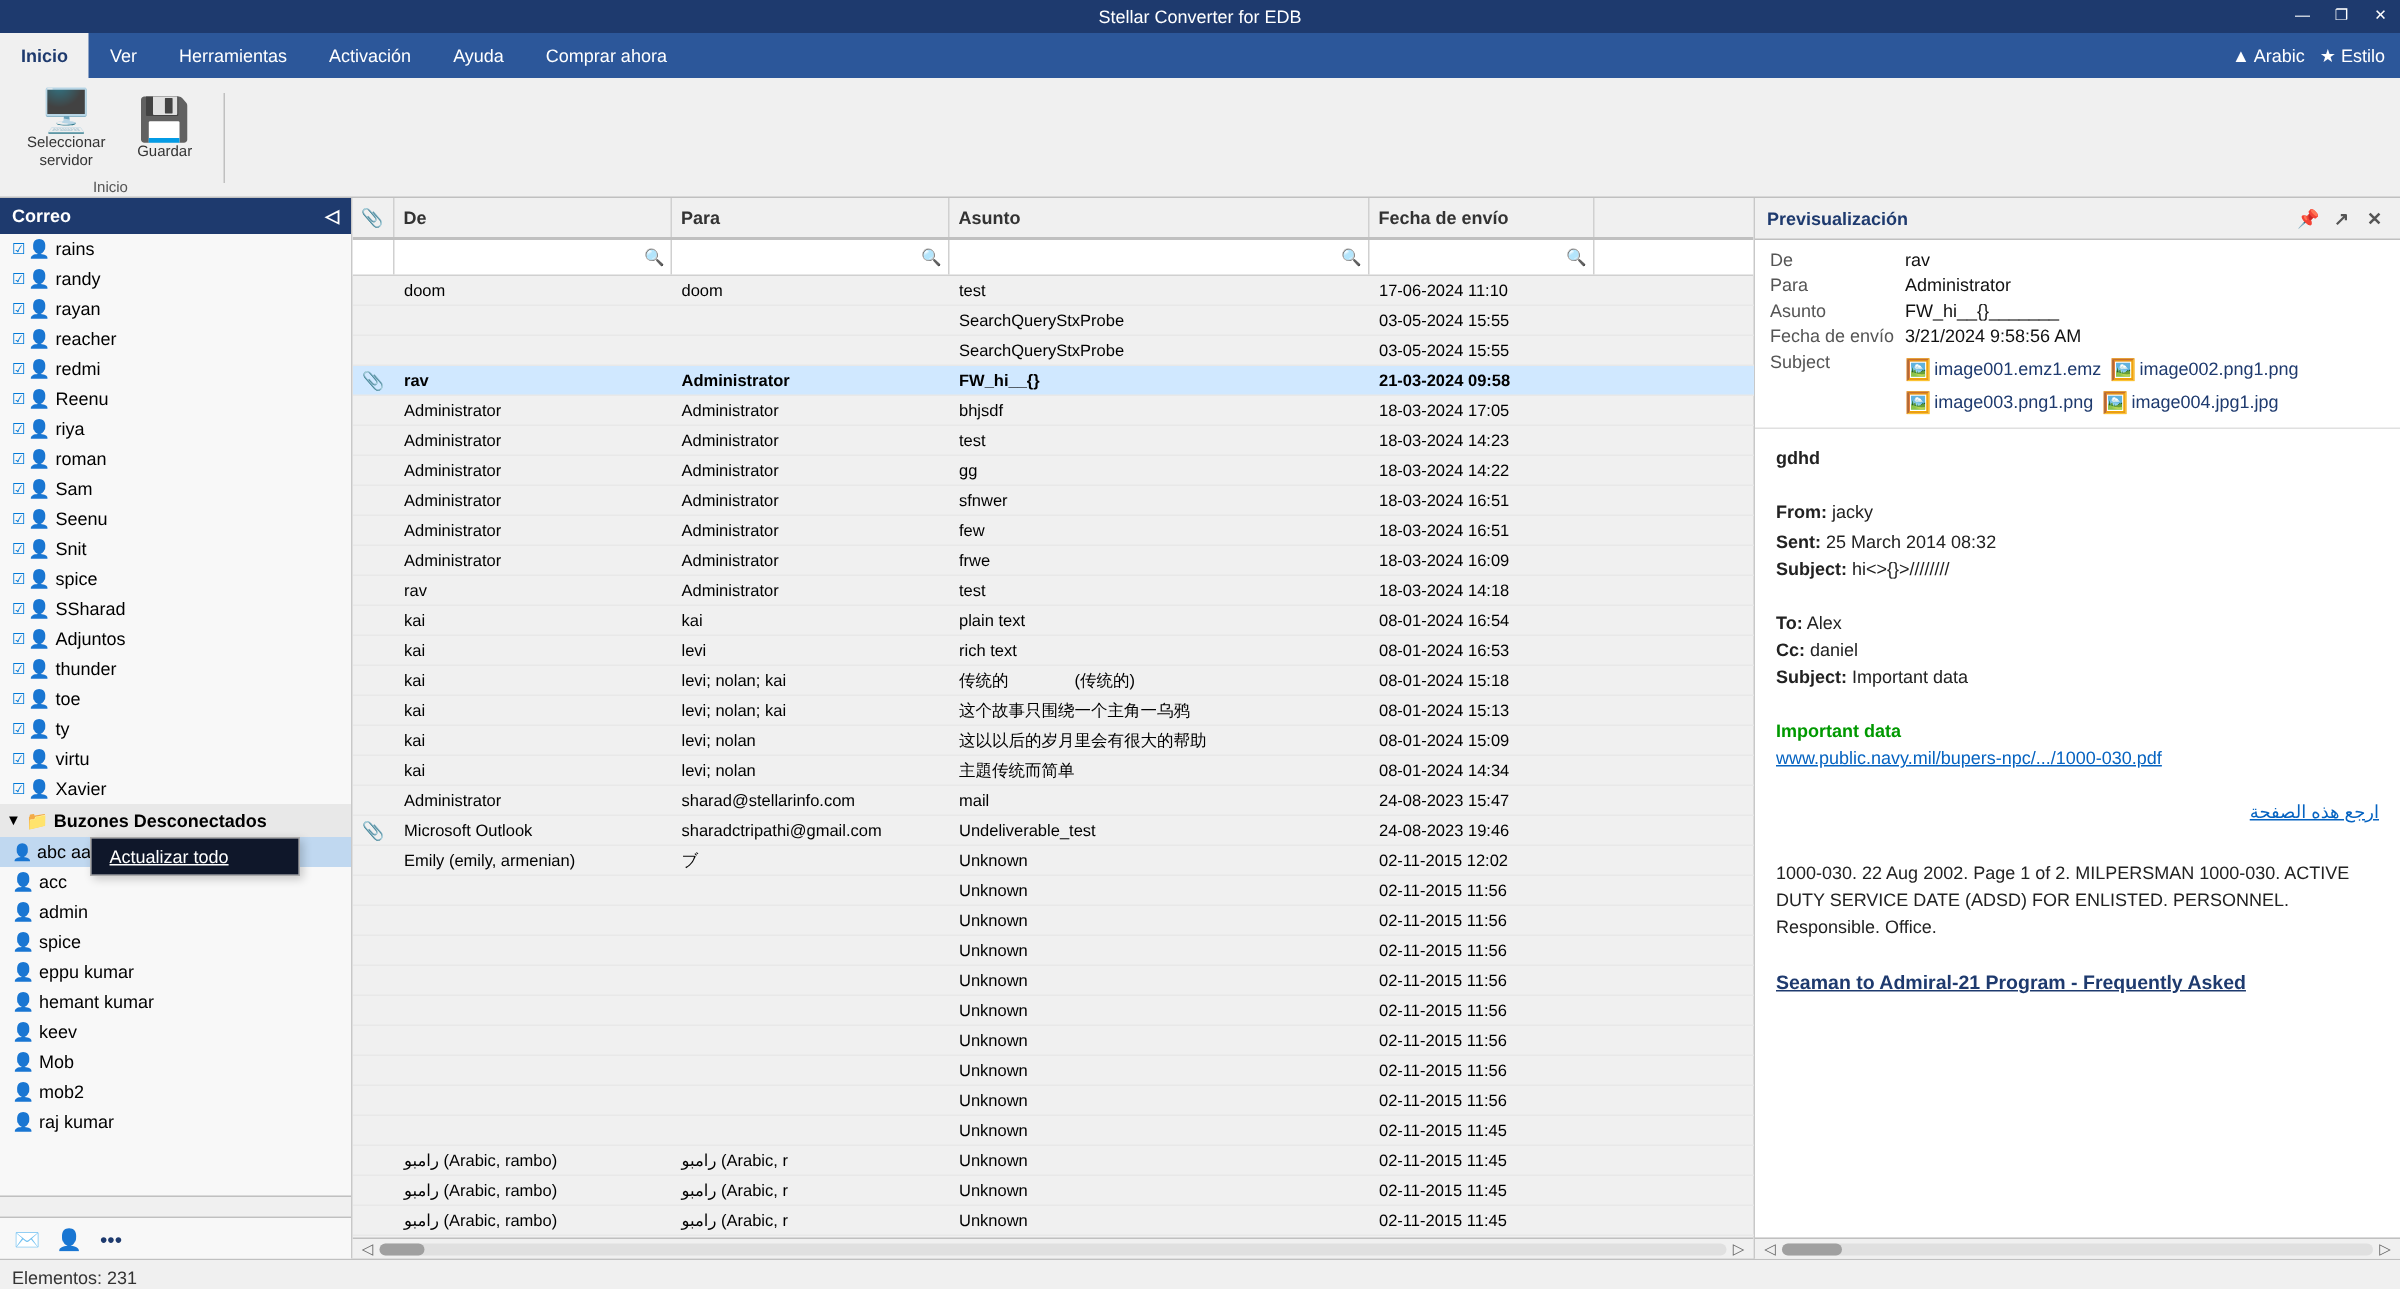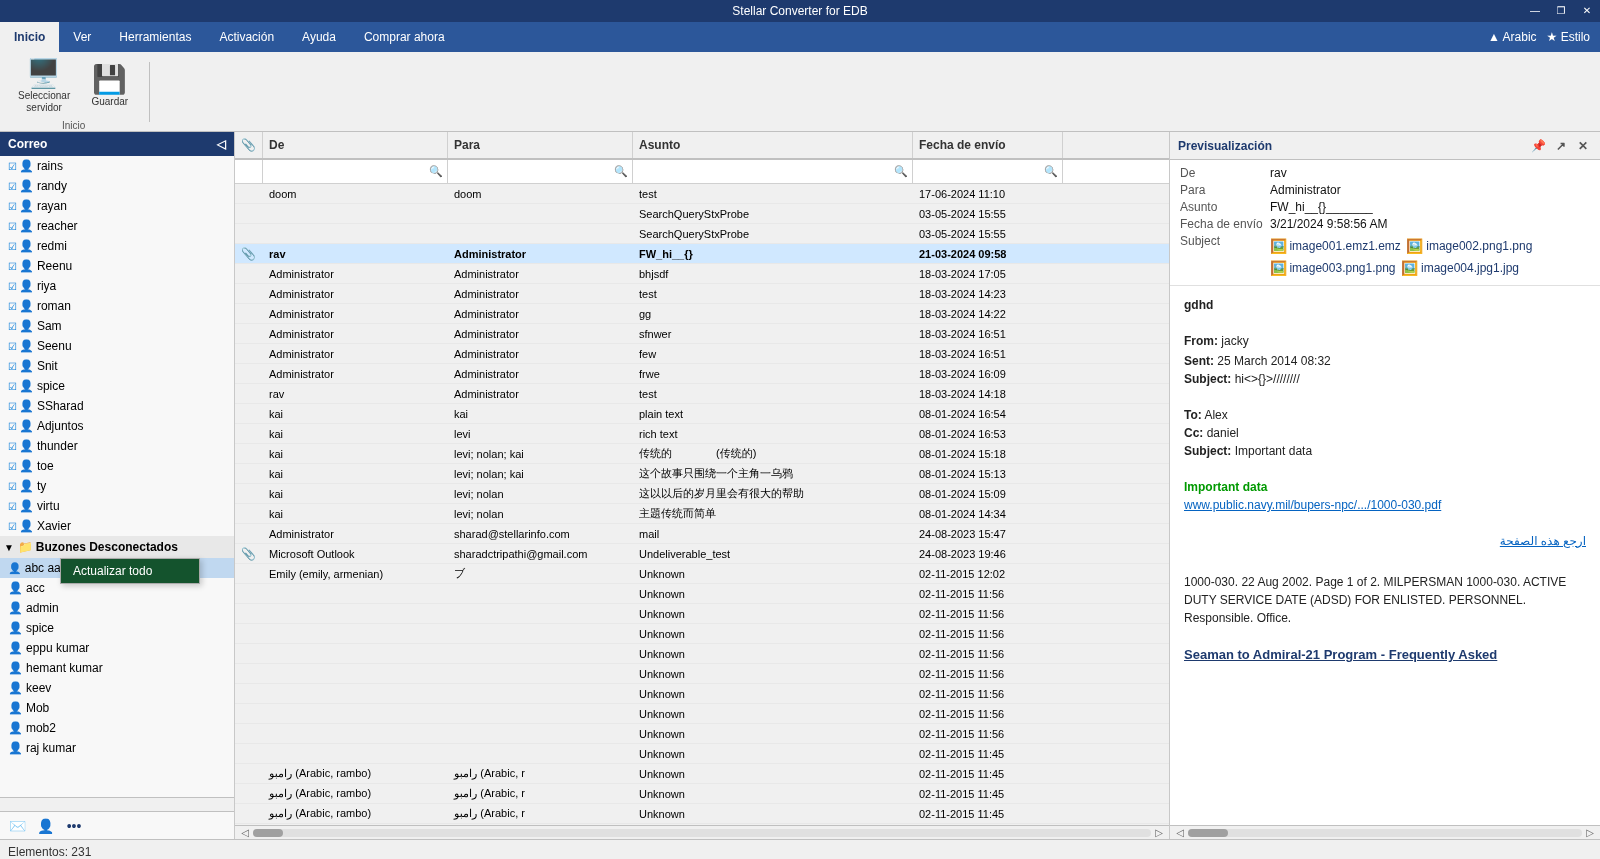--- a/index.html
+++ b/index.html
@@ -148,22 +148,23 @@
       background: white;
       border: 1px solid #aaa;
       box-shadow: 2px 2px 6px rgba(0,0,0,0.2);
       z-index: 100;
       width: 140px;
     }
     .context-menu-item {
       padding: 5px 12px;
       cursor: pointer;
       font-size: 12px;
-      background: #14532d;
+      background: #0f172a;
       color: white;
+      text-decoration: underline;
     }
 
     
     .email-list-area {
       flex: 1;
       display: flex;
       flex-direction: column;
       overflow: hidden;
       border-right: 1px solid #c8c8c8;
     }

